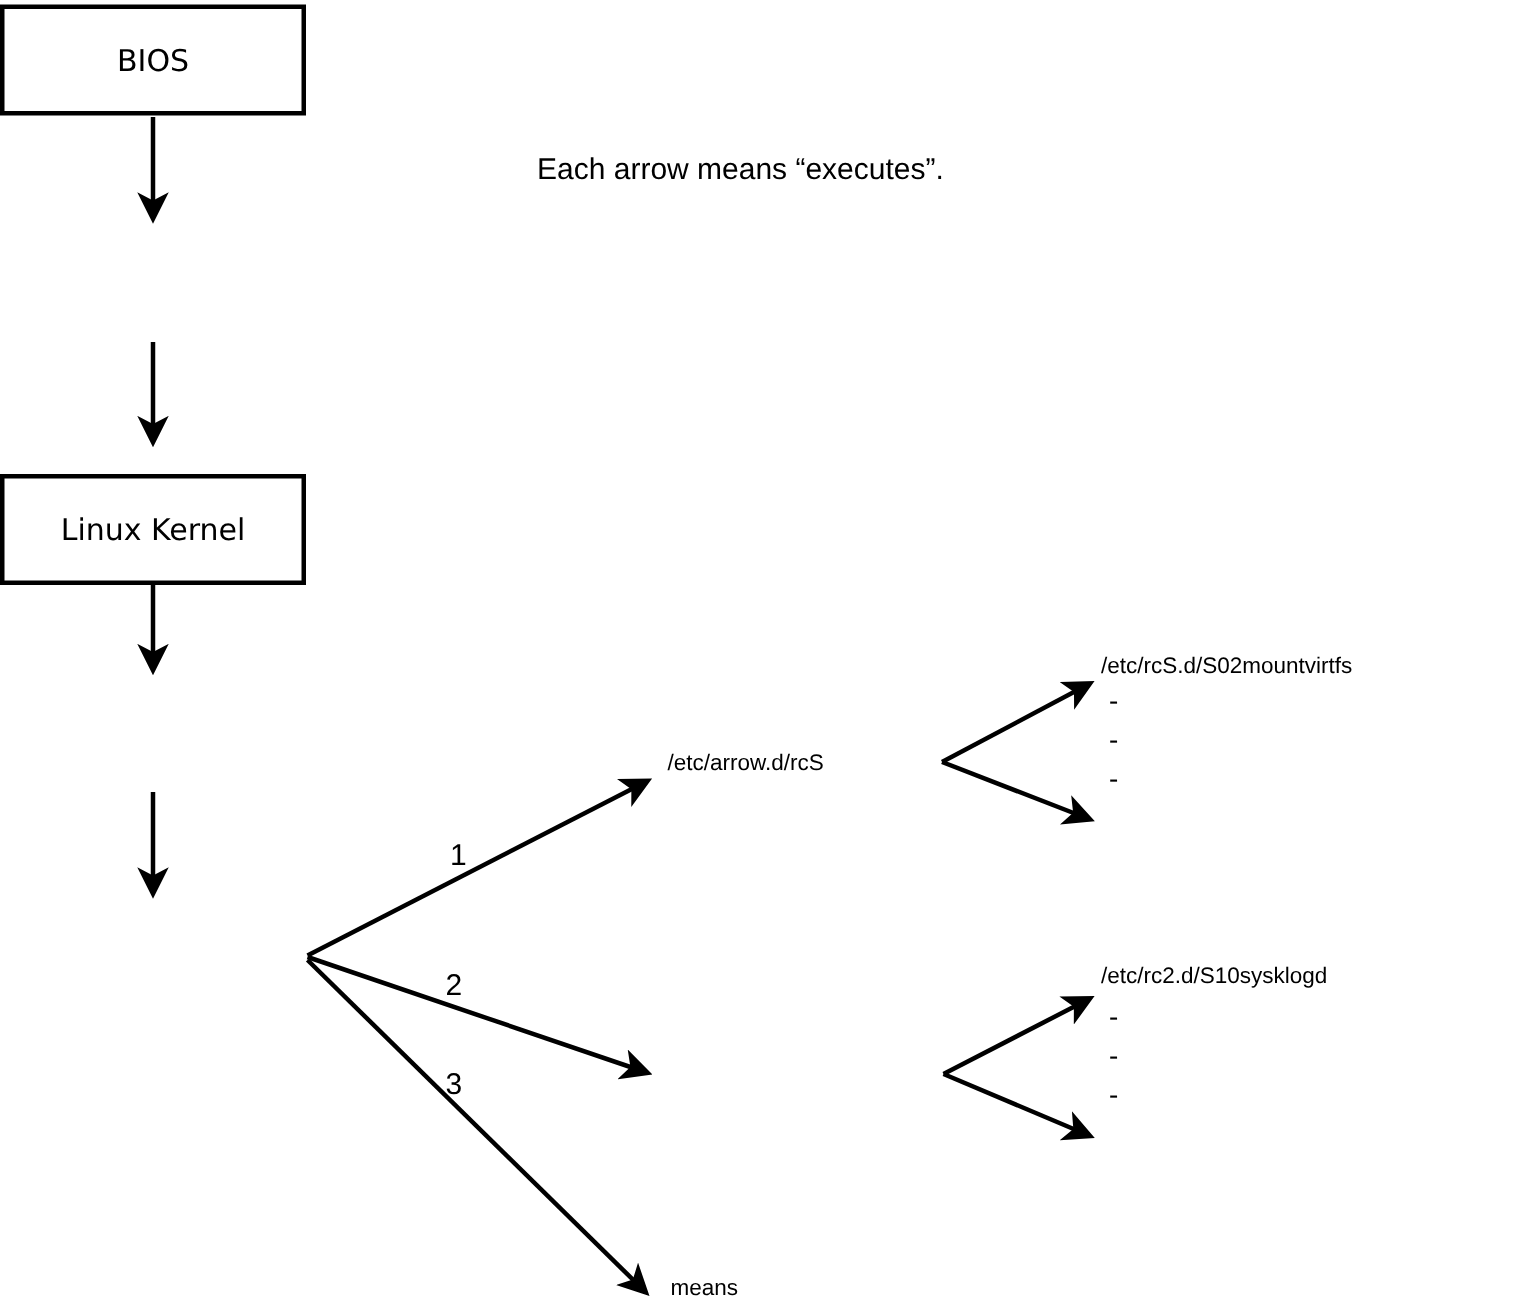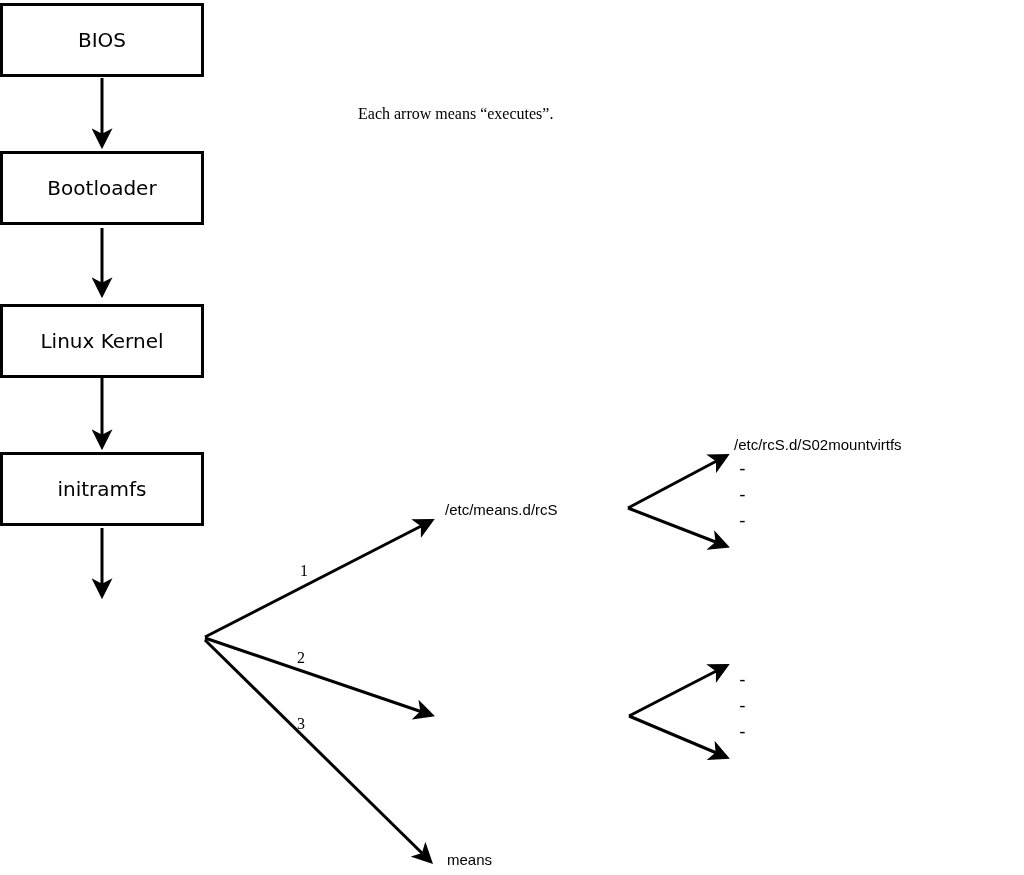--- a/index.html
+++ b/index.html
@@ -10,21 +10,21 @@
     font-family:"DejaVu Sans", sans-serif; color:var(--ink);
   }
   .wires { position:absolute; left:0; top:0; width:1024px; height:875px; }
   .node {
     position:absolute; left:0; width:198px; height:68px;
     border:3px solid var(--ink); background:var(--paper);
     display:flex; align-items:center; justify-content:center;
     font-size:20px;
   }
   .lbl { position:absolute; white-space:nowrap; transform:translateY(-50%); }
-  .sans { font-family:Liberation Serif, serif; font-size:16px; }
+  .sans { font-family:Liberation Sans, sans-serif; font-size:20px; }
   .mono { font-family:Liberation Sans, sans-serif; font-size:15px; }
   .dashes {
     position:absolute; white-space:pre;
     font-family:"DejaVu Sans Mono", monospace; font-size:18px; line-height:26px;
   }
 </style>
 </head>
 <body>
 
 <div class="stage">
@@ -48,41 +48,36 @@
       <line x1="628" y1="508" x2="726" y2="456" marker-end="url(#ah)"></line>
       <line x1="628" y1="508" x2="726" y2="546" marker-end="url(#ah)"></line>
       <line x1="629" y1="716" x2="726" y2="666" marker-end="url(#ah)"></line>
       <line x1="629" y1="716" x2="726" y2="757" marker-end="url(#ah)"></line>
     </g>
   </svg>
 
   <div class="node" style="top:3px">
       <span>BIOS</span>
     </div>
-  <div class="node" style="top:151px">
-      <span>Bootloader</span>
-    </div>
-  <div class="node" style="top:304px">
+  <div class="node" style="top:316px">
       <span>Linux Kernel</span>
-    </div>
-  <div class="node" style="top:452px">
-      <span>initramfs</span>
     </div>
 
   <div class="lbl sans" style="left:358px; top:114px">Each arrow means “executes”.</div>
 
   <div class="lbl sans" style="left:300px; top:571px">1</div>
   <div class="lbl sans" style="left:297px; top:658px">2</div>
   <div class="lbl sans" style="left:297px; top:724px">3</div>
 
-  <div class="lbl mono" style="left:445px; top:509px">/etc/means.d/rcS</div>
+  <div class="lbl mono" style="left:445px; top:509px">/etc/arrow.d/rcS</div>
   <div class="lbl mono" style="left:447px; top:859px">means</div>
 
   <div class="lbl mono" style="left:734px; top:444px">/etc/rcS.d/S02mountvirtfs</div>
   <div class="dashes" style="left:737px; top:455px">-
 -
 -</div>
 
+  <div class="lbl mono" style="left:734px; top:651px">/etc/rc2.d/S10sysklogd</div>
   <div class="dashes" style="left:737px; top:666px">-
 -
 -</div>
 
 </div>
 
 </body></html>

